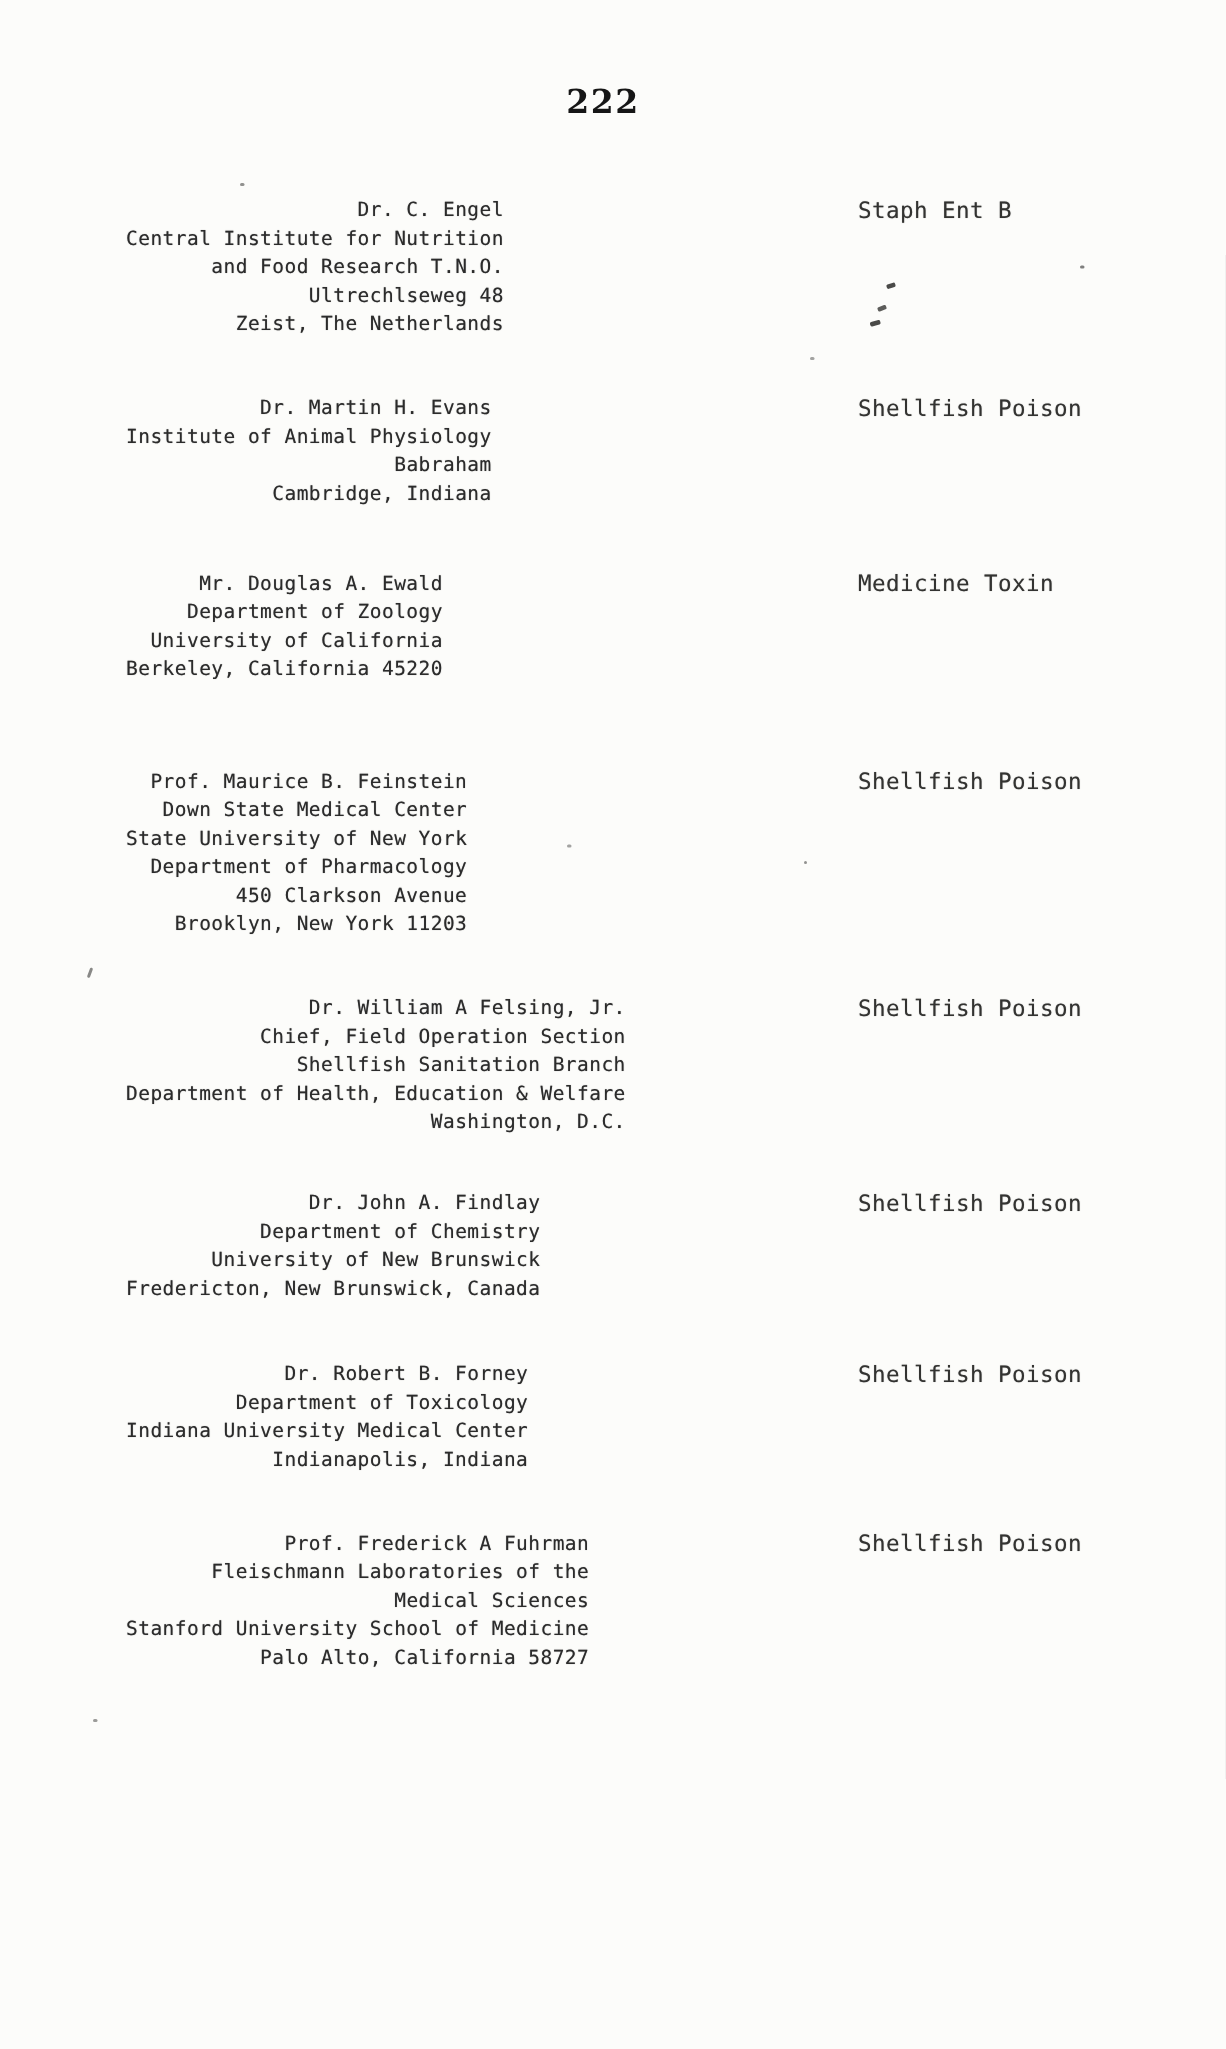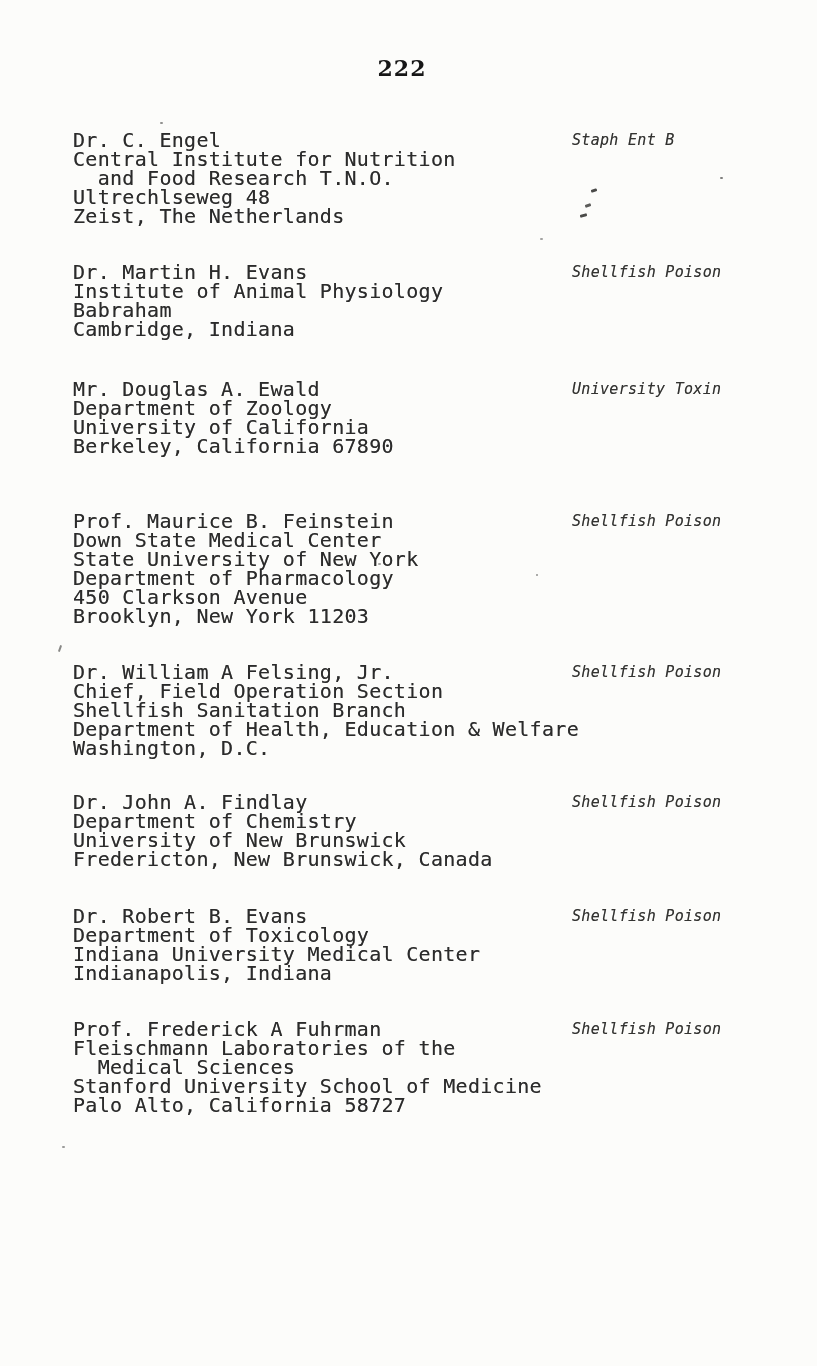--- a/index.html
+++ b/index.html
@@ -32,40 +32,40 @@
     letter-spacing: 1px;
     color: #161616;
   }
   .entry {
     position: absolute;
     left: 0;
     width: 817px;
   }
   .address {
     position: absolute;
-    left: 73px;
+    left: 84px;
     top: 0;
     white-space: pre-wrap;
-    font-size: 20px;
+    font-size: 13px;
     line-height: 19px;
     letter-spacing: 0.3px;
     color: var(--ink);
     text-shadow: 0 0 0.6px rgba(43,43,43,0.55);
+    text-align: right;
   }
   .topic {
     position: absolute;
     left: 572px;
     top: 0;
     white-space: pre;
     font-size: 15px;
     line-height: 19px;
     letter-spacing: 0.3px;
     color: #333331;
     text-shadow: 0 0 0.6px rgba(43,43,43,0.5);
-    font-style: italic;
   }
   
   .noise {
     position: absolute;
     background: #4a4a48;
     border-radius: 1px;
   }
   .n1 { left: 591px; top: 189px; width: 6px; height: 3px; transform: rotate(-18deg); }
   .n2 { left: 585px; top: 204px; width: 6px; height: 3px; transform: rotate(-20deg); opacity: .9; }
   .n3 { left: 580px; top: 214px; width: 7px; height: 3px; transform: rotate(-15deg); }
@@ -98,22 +98,22 @@
 Institute of Animal Physiology
 Babraham
 Cambridge, Indiana</div>
     <div class="topic">Shellfish Poison</div>
   </div>
 
   <div class="entry" style="top:380px">
     <div class="address">Mr. Douglas A. Ewald
 Department of Zoology
 University of California
-Berkeley, California 67890</div>
-    <div class="topic">University Toxin</div>
+Berkeley, California 45220</div>
+    <div class="topic">Medicine Toxin</div>
   </div>
 
   <div class="entry" style="top:512px">
     <div class="address">Prof. Maurice B. Feinstein
 Down State Medical Center
 State University of New York
 Department of Pharmacology
 450 Clarkson Avenue
 Brooklyn, New York 11203</div>
     <div class="topic">Shellfish Poison</div>
@@ -130,21 +130,21 @@
 
   <div class="entry" style="top:793px">
     <div class="address">Dr. John A. Findlay
 Department of Chemistry
 University of New Brunswick
 Fredericton, New Brunswick, Canada</div>
     <div class="topic">Shellfish Poison</div>
   </div>
 
   <div class="entry" style="top:907px">
-    <div class="address">Dr. Robert B. Evans
+    <div class="address">Dr. Robert B. Forney
 Department of Toxicology
 Indiana University Medical Center
 Indianapolis, Indiana</div>
     <div class="topic">Shellfish Poison</div>
   </div>
 
   <div class="entry" style="top:1020px">
     <div class="address">Prof. Frederick A Fuhrman
 Fleischmann Laboratories of the
   Medical Sciences

